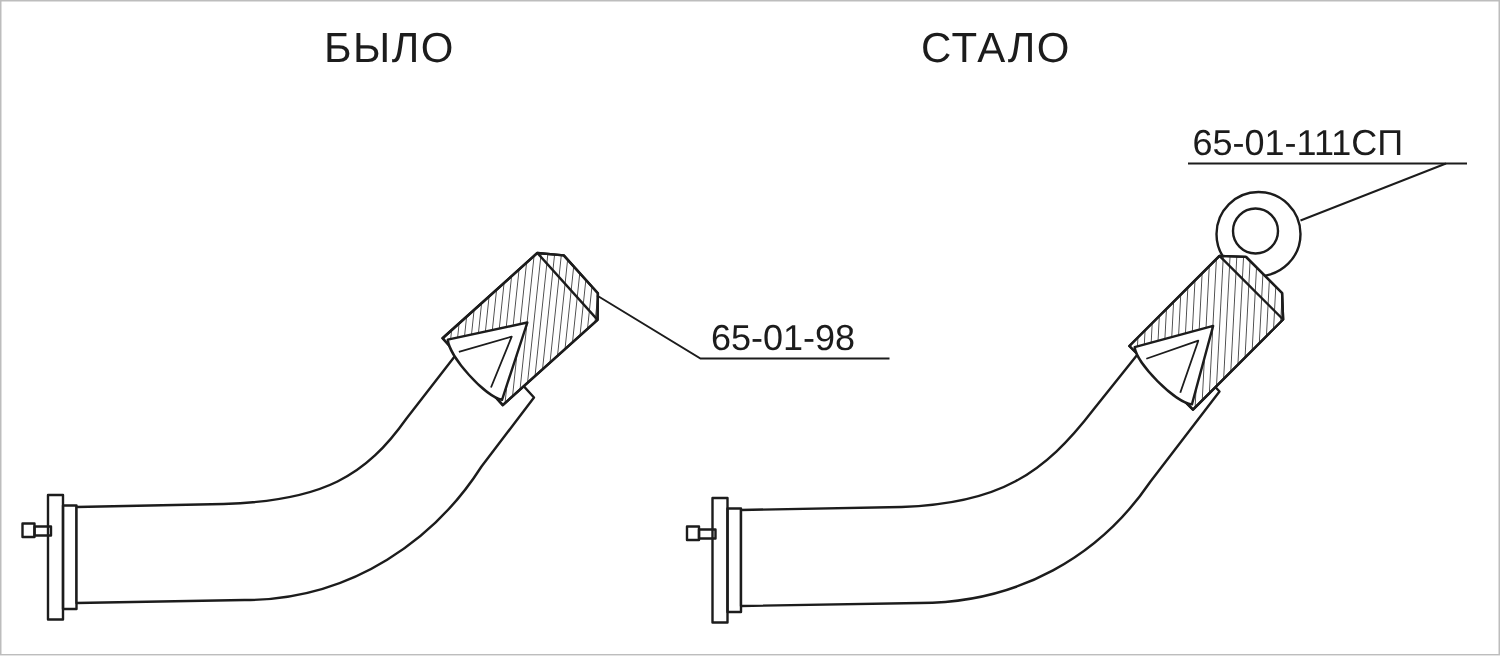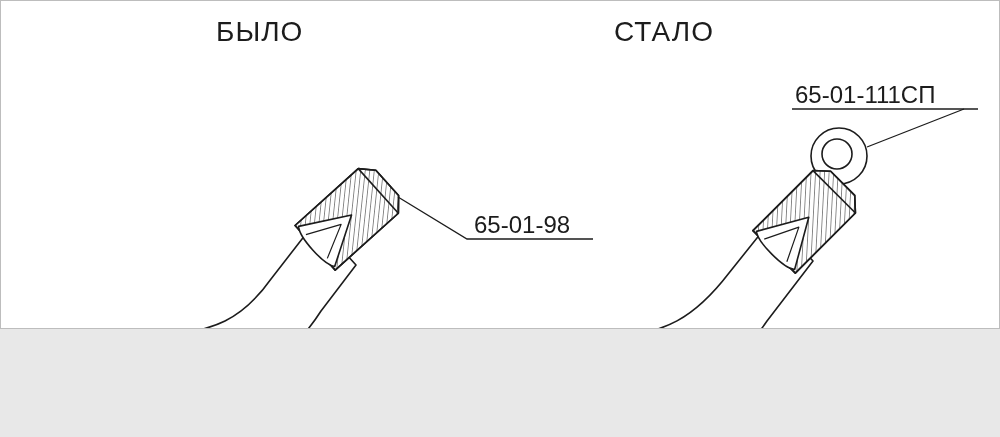--- a/index.html
+++ b/index.html
@@ -4,21 +4,21 @@
 <style>
   html, body {
     margin: 0;
     padding: 0;
     background: #e8e8e8;
     font-family: "Liberation Sans", sans-serif;
   }
   .canvas {
     position: relative;
     width: 1000px;
-    height: 329px;
+    height: 437px;
     box-sizing: border-box;
     background: var(--bg, #ffffff);
     border: 1px solid var(--border, #bdbdbd);
     color: var(--line, #1c1c1c);
     overflow: hidden;
   }
   svg { display: block; }
   text {
     font-family: "Liberation Sans", sans-serif;
     fill: currentColor;

